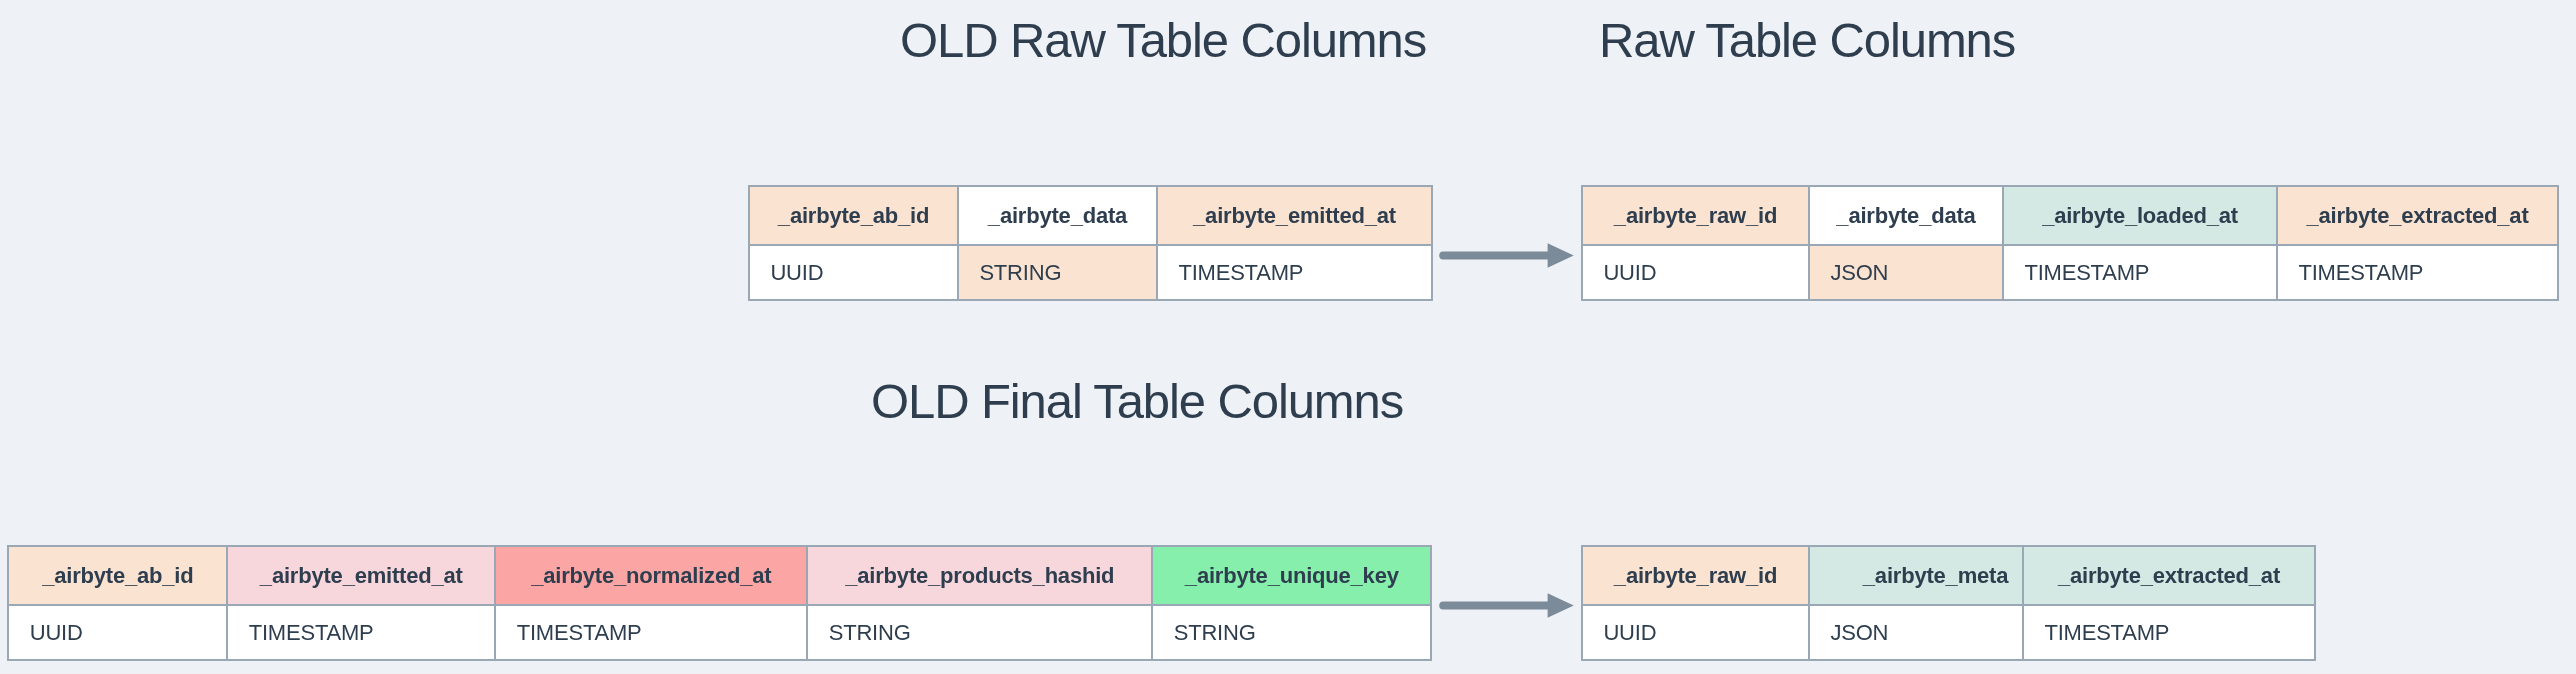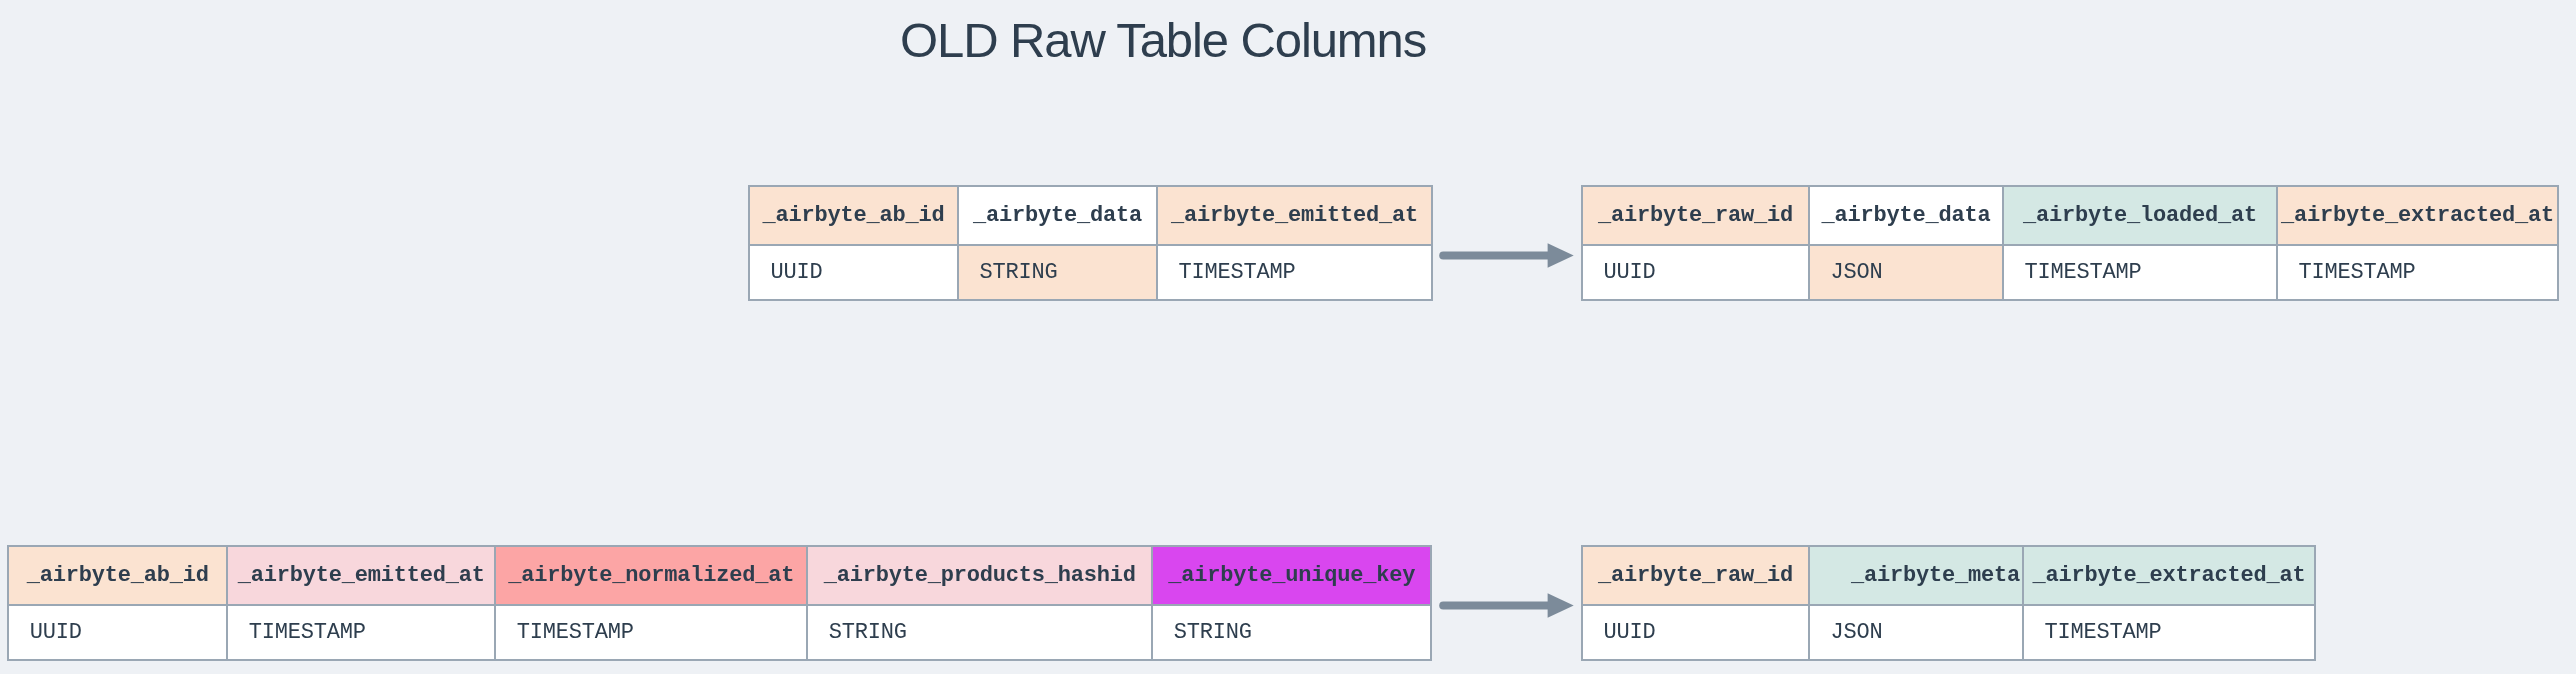--- a/index.html
+++ b/index.html
@@ -23,21 +23,20 @@
     letter-spacing: -1.1px;
     line-height: 1;
     color: #2e3e4e;
     white-space: nowrap;
   }
   table.cols {
     position: absolute;
     border-collapse: collapse;
     table-layout: fixed;
     background: #ffffff;
-    font-family: Liberation Mono, monospace;
   }
   table.cols td {
     border: 2.9px solid #9aa7b4;
     font-size: 22px;
     letter-spacing: -0.2px;
     overflow: hidden;
     white-space: nowrap;
   }
   table.cols tr.hdr td {
     height: 55px;
@@ -56,20 +55,22 @@
     width: 138px;
     height: 29px;
   }
 </style>
 </head>
 <body>
 
 <div class="canvas">
 
   <div class="diagram-title" style="left:900px; top:16px;">OLD Raw Table Columns</div>
+  <div class="diagram-title" style="left:1599px; top:16px;">Raw Table Columns</div>
+  <div class="diagram-title" style="left:871px; top:377px;">OLD Final Table Columns</div>
 
   <table class="cols" style="left:748px; top:185px; width:682px;">
     <colgroup>
         <col style="width:209px">
         <col style="width:199px">
         <col style="width:275px">
       </colgroup>
     <tbody>
         <tr class="hdr">
       <td style="background: rgb(251, 227, 209);">_airbyte_ab_id</td>
@@ -119,21 +120,21 @@
         <col style="width:312px">
         <col style="width:345px">
         <col style="width:279px">
       </colgroup>
     <tbody>
         <tr class="hdr">
       <td style="background: rgb(251, 227, 209);">_airbyte_ab_id</td>
       <td style="background: rgb(248, 215, 220);">_airbyte_emitted_at</td>
       <td style="background: #fca5a5;">_airbyte_normalized_at</td>
       <td style="background: rgb(248, 215, 220);">_airbyte_products_hashid</td>
-      <td style="background: #d946ef;">_airbyte_unique_key</td>
+      <td style="background: #86efac;">_airbyte_unique_key</td>
     </tr>
     <tr class="typ">
       <td style="background: rgb(255, 255, 255);">UUID</td>
       <td style="background: rgb(255, 255, 255);">TIMESTAMP</td>
       <td style="background: rgb(255, 255, 255);">TIMESTAMP</td>
       <td style="background: rgb(255, 255, 255);">STRING</td>
       <td style="background: rgb(255, 255, 255);">STRING</td>
     </tr>
   </tbody>
     </table>

